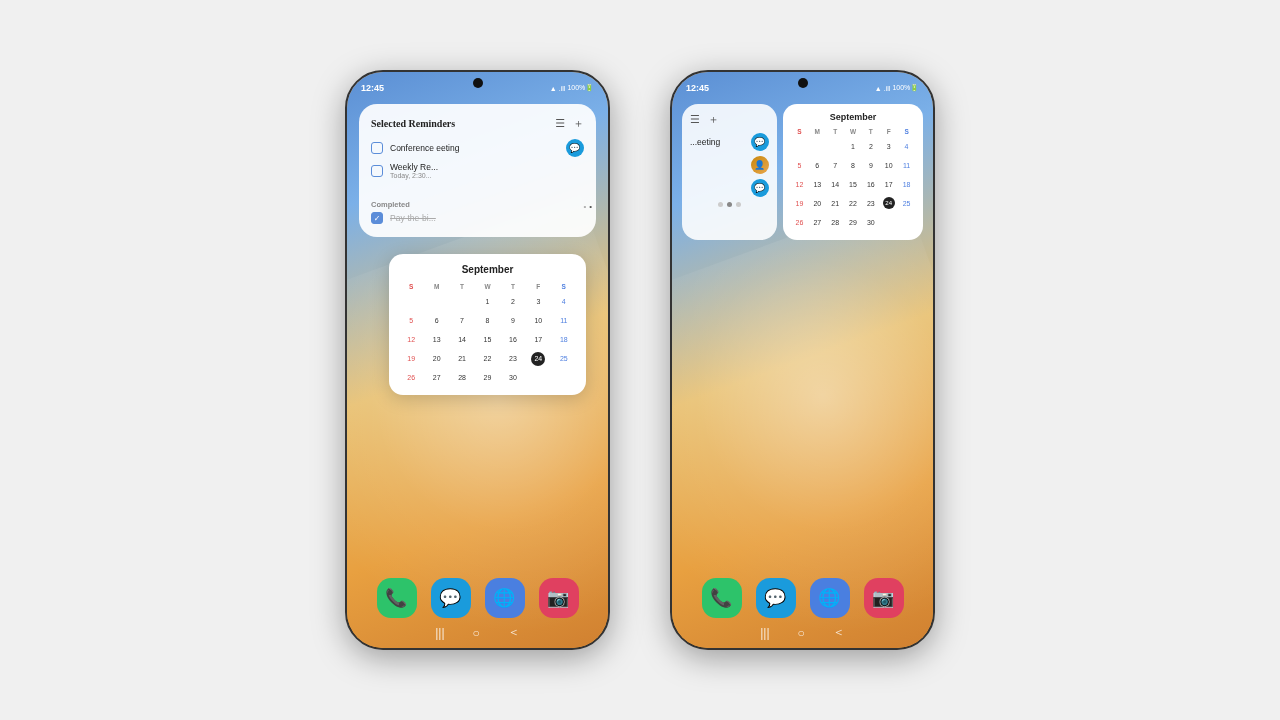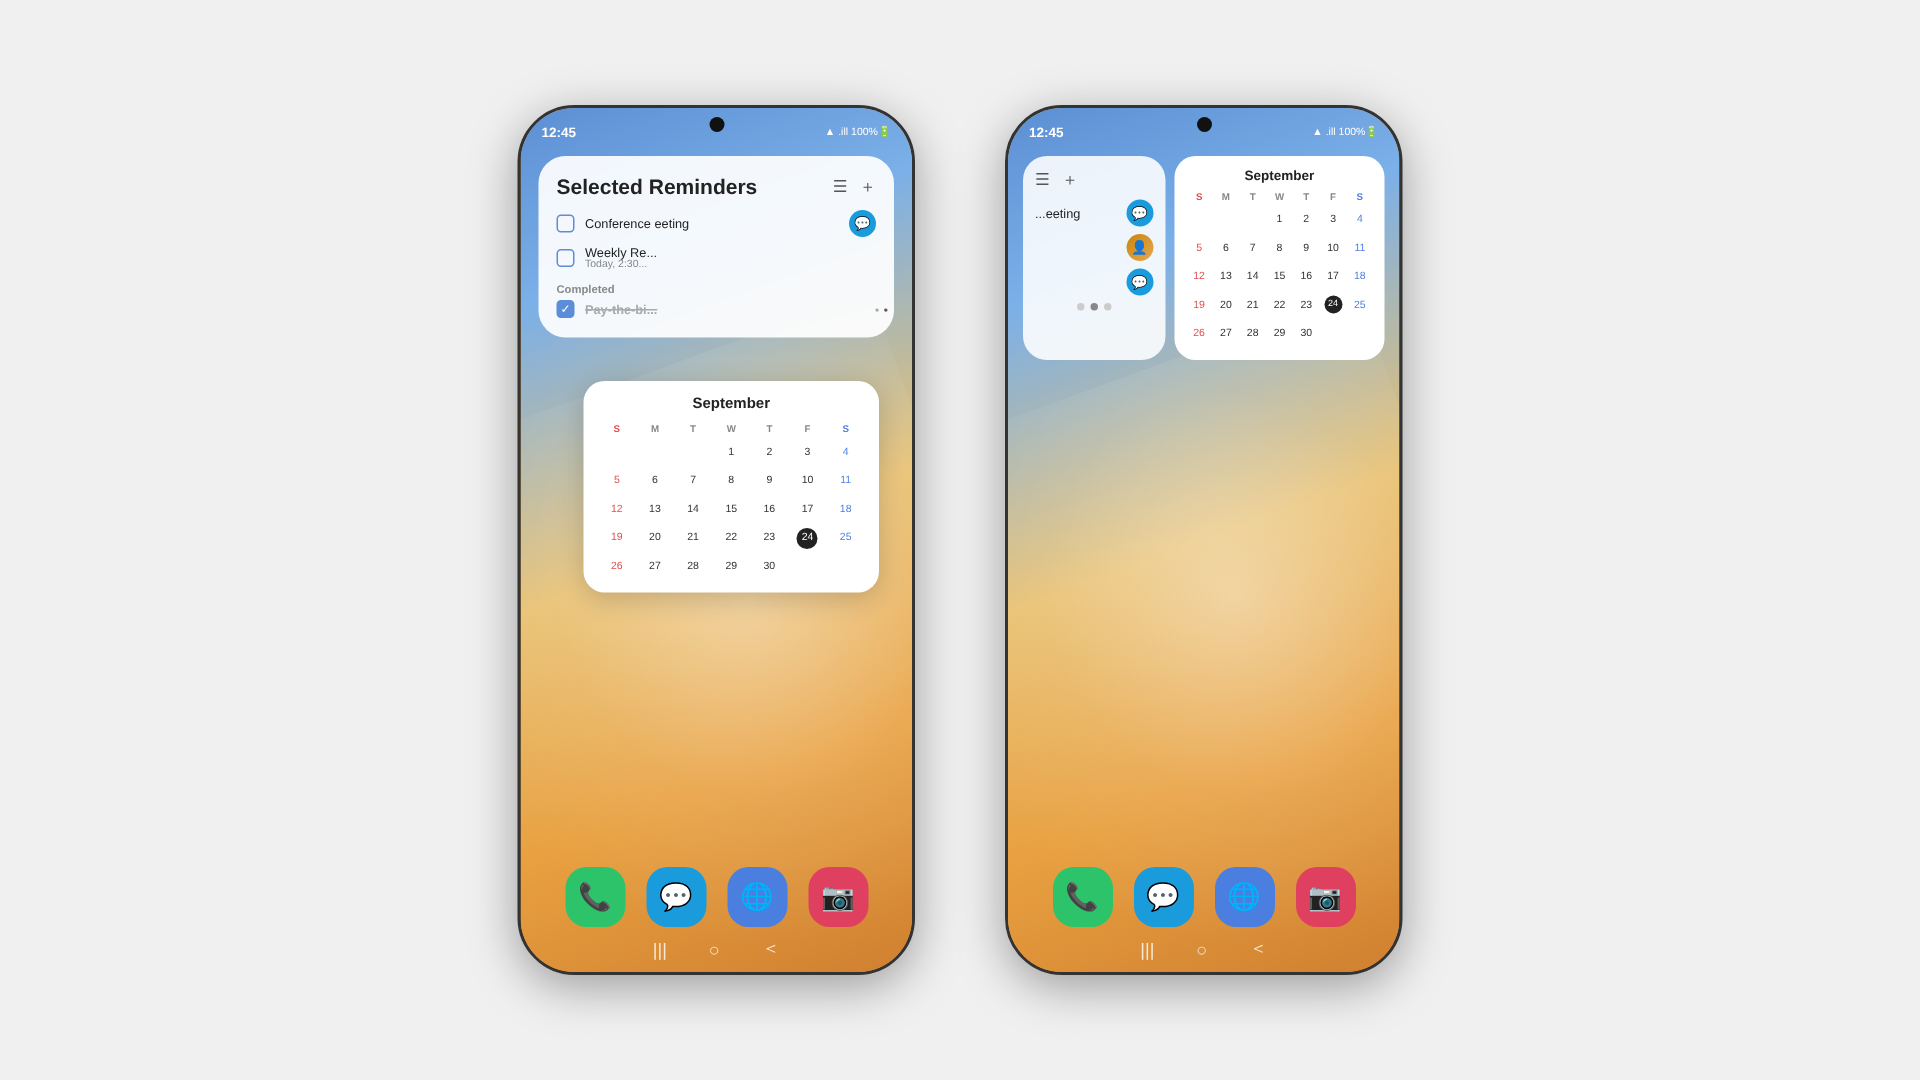--- a/index.html
+++ b/index.html
@@ -139,23 +139,24 @@
       padding: 12px 12px 8px;
       margin-bottom: 6px;
     }
     .widget-header {
       display: flex;
       align-items: center;
       justify-content: space-between;
       margin-bottom: 8px;
     }
     .widget-title {
-      font-size: 14px;
+      font-size: 10px;
       font-weight: 700;
       color: #222;
+      font-family: Liberation Serif, serif;
     }
     .widget-actions {
       display: flex;
       gap: 8px;
       align-items: center;
     }
     .widget-action-icon {
       font-size: 11px;
       color: #555;
     }
@@ -201,21 +202,21 @@
       background: #1a9bdc;
       border-radius: 50%;
       display: flex;
       align-items: center;
       justify-content: center;
       font-size: 9px;
       color: #fff;
     }
 
     .completed-section {
-      margin-top: 8px;
+      margin-top: 21px;
     }
     .completed-label {
       font-size: 7.5px;
       font-weight: 600;
       color: #888;
       margin-bottom: 3px;
     }
 
     
     .calendar-popup {
@@ -367,21 +368,21 @@
             <div class="reminder-text">Weekly Re...</div>
             <div class="reminder-sub">Today, 2:30...</div>
           </div>
         </div>
 
         <div class="completed-section">
           <div class="completed-label">Completed</div>
           <div class="reminder-item">
             <div class="reminder-check done"></div>
             <div style="flex:1">
-              <div class="reminder-text" style="text-decoration:line-through;color:#aaa;font-weight:bold;">Pay-the-bi...</div>
+              <div class="reminder-text" style="text-decoration:line-through;color:#aaa;">Pay-the-bi...</div>
             </div>
           </div>
         </div>
       </div>
 
       <div class="calendar-popup">
         <div class="cal-title">September</div>
         <div class="cal-grid">
 
           <div class="cal-day-header sun">S</div>

